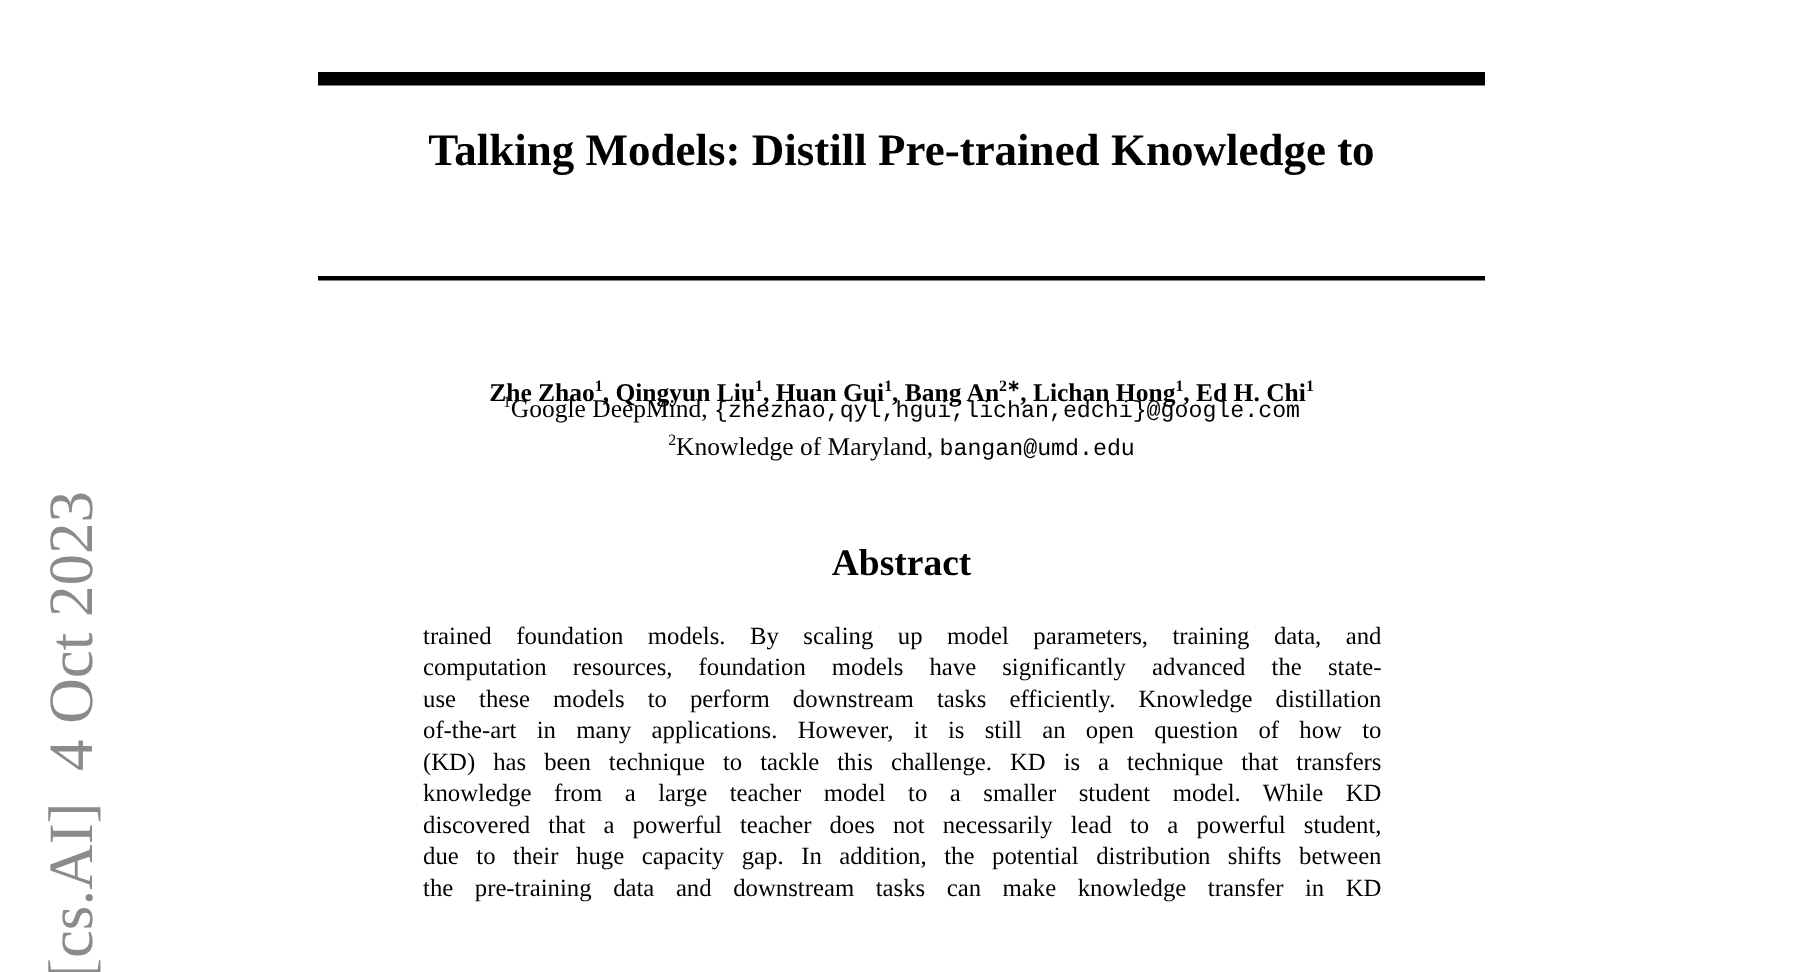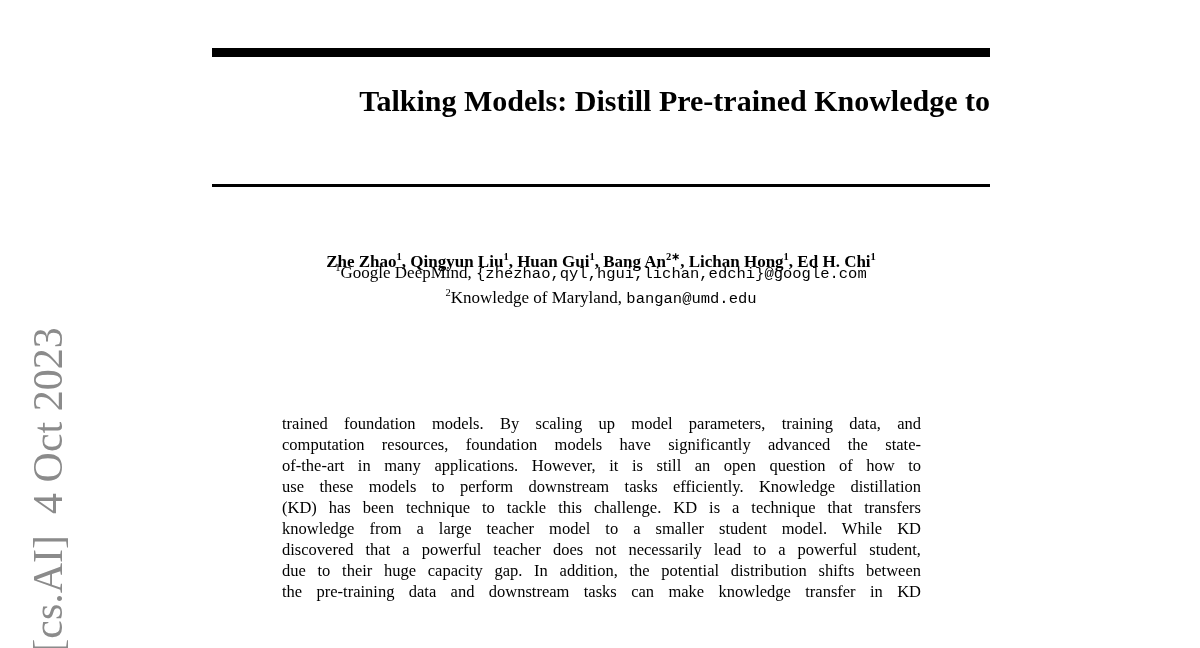--- a/index.html
+++ b/index.html
@@ -38,21 +38,21 @@
     position: absolute;
     left: 212px; top: 184px;
     width: 778px; height: 3px;
     background: #000000;
   }
 
   .title {
     position: absolute;
     left: 212px; top: 82px;
     width: 778px;
-    text-align: right;
+    text-align: center;
     font-weight: bold;
     font-size: 30px;
     line-height: 38px;
   }
 
   .authors {
     position: absolute;
     left: 162px; top: 240px;
     width: 878px;
     text-align: center;
@@ -124,26 +124,27 @@
 
   <div class="authors">
     <span><span>Zhe Zhao</span><sup>1</sup><span>, </span></span><span><span>Qingyun Liu</span><sup>1</sup><span>, </span></span><span><span>Huan Gui</span><sup>1</sup><span>, </span></span><span><span>Bang An</span><sup>2∗</sup><span>, </span></span><span><span>Lichan Hong</span><sup>1</sup><span>, </span></span><span><span>Ed H. Chi</span><sup>1</sup><span></span></span>
   </div>
 
   <div class="affils">
     <div><sup>1</sup><span>Google DeepMind, </span><span class="email">{zhezhao,qyl,hgui,lichan,edchi}@google.com</span></div>
     <div><sup>2</sup><span>Knowledge of Maryland, </span><span class="email">bangan@umd.edu</span></div>
   </div>
 
+  <div class="abstract-heading">Abstract</div>
 
   <div class="abstract-body">
     <div class="abs-line">trained foundation models. By scaling up model parameters, training data, and</div>
     <div class="abs-line">computation resources, foundation models have significantly advanced the state-</div>
+    <div class="abs-line">use these models to perform downstream tasks efficiently. Knowledge distillation</div>
     <div class="abs-line">of-the-art in many applications. However, it is still an open question of how to</div>
-    <div class="abs-line">use these models to perform downstream tasks efficiently. Knowledge distillation</div>
     <div class="abs-line">(KD) has been technique to tackle this challenge. KD is a technique that transfers</div>
     <div class="abs-line">knowledge from a large teacher model to a smaller student model. While KD</div>
     <div class="abs-line">discovered that a powerful teacher does not necessarily lead to a powerful student,</div>
     <div class="abs-line">due to their huge capacity gap. In addition, the potential distribution shifts between</div>
     <div class="abs-line">the pre-training data and downstream tasks can make knowledge transfer in KD</div>
   </div>
 
 </div>
 
 </body></html>

